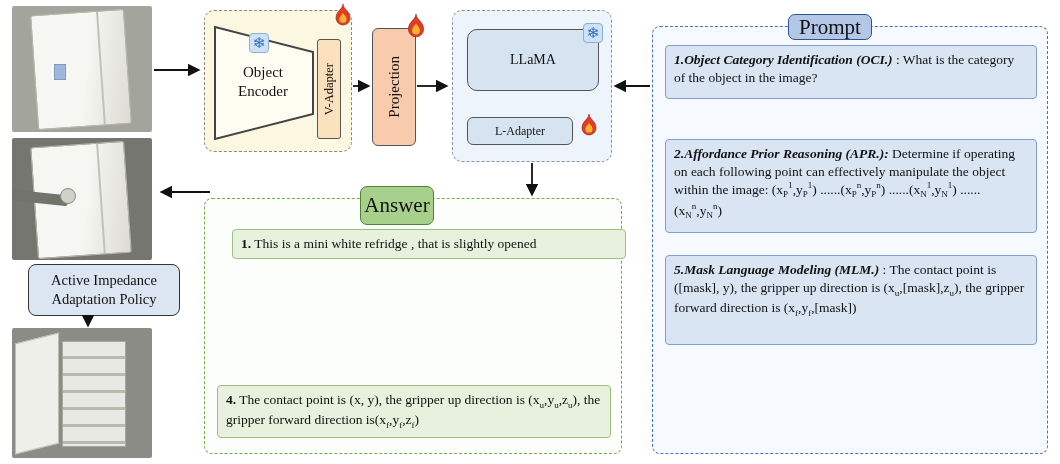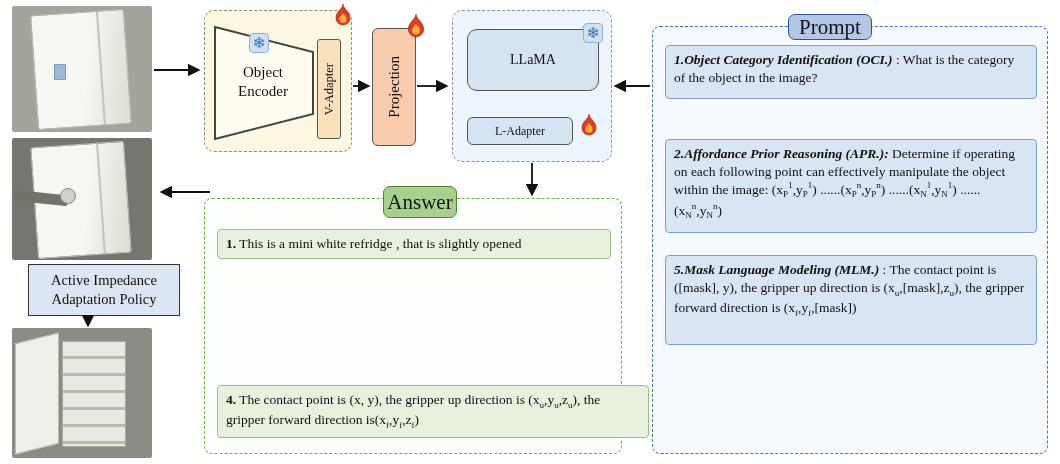--- a/index.html
+++ b/index.html
@@ -25,21 +25,21 @@
   .prompt-container{background:#f6f9fd;border:1.6px dashed #4472c4;border-radius:8px;}
 
   .ve-text{font-size:15px;text-align:center;line-height:1.25;}
   .vbox{display:flex;align-items:center;justify-content:center;}
   .vtext{writing-mode:vertical-rl;transform:rotate(180deg);white-space:nowrap;}
 
   .v-adapter{background:#fbe0bd;border:1px solid #555;border-radius:3px;font-size:12.5px;}
   .projection{background:#f8cbad;border:1px solid #555;border-radius:6px;font-size:15px;}
   .llama-box{background:#d6e4f2;border:1px solid #555;border-radius:10px;display:flex;align-items:center;justify-content:center;font-size:14px;}
   .l-adapter{background:#d6e4f2;border:1px solid #555;border-radius:6px;display:flex;align-items:center;justify-content:center;font-size:12px;}
-  .policy-box{background:#dce6f2;border:1.6px solid #333;border-radius:0;display:flex;align-items:center;justify-content:center;
+  .policy-box{background:#dce6f2;border:1.6px solid #333;border-radius:8px;display:flex;align-items:center;justify-content:center;
     text-align:center;font-size:14.5px;line-height:1.3;padding:2px 6px;}
 
   .snow{display:inline-block;width:20px;height:20px;background:#cfe2f5;border:1px solid #8ab0d8;border-radius:4px;
     color:#2d6fc1;font-size:15px;line-height:19px;text-align:center;font-family:"DejaVu Sans",sans-serif;}
   .flame{display:inline-block;line-height:0;}
 
   .tag{display:flex;align-items:center;justify-content:center;font-size:21px;border-radius:7px;}
   .answer-tag{background:#a8d08d;border:1.4px solid #538135;}
   .prompt-tag{background:#b4c7e7;border:1.4px solid #2e5395;}
 
@@ -111,26 +111,26 @@
       <span>L-Adapter</span>
     </div>
     <span class="flame abs" style="left:126px;top:102px;">
       <svg width="20" height="24" viewBox="0 0 20 24">
           <path d="M10 1 C10 6 3 8 3 15 a7 7 0 0 0 14 0 C17 8 10 6 10 1 Z" fill="#e33b24" stroke="#8a1f10" stroke-width="0.6"></path>
           <path d="M10 10 c-1.8 2.6-3.6 3.6-3.6 6.2 a3.6 3.6 0 0 0 7.2 0 C13.6 13.6 11.8 12.6 10 10 Z" fill="#f9b234"></path>
         </svg>
     </span>
   </div>
 
-  <div class="tag answer-tag abs" style="left:383px;top:186px;width:74px;height:32px;z-index:2;">
+  <div class="tag answer-tag abs" style="left:360px;top:186px;width:74px;height:39px;z-index:2;">
     <span>Answer</span>
   </div>
   <div class="answer-container abs" style="left:204px;top:198px;width:418px;height:256px;">
-    <div class="item answer-item abs" style="left:12px;top:30px;width:394px;min-height:30px;"><b>1.</b> This is a mini white refridge , that is slightly opened</div>
-    <div class="item answer-item abs" style="left:12px;top:186px;width:432px;min-height:48px;"><b>4.</b> The contact point is (x, y), the gripper up direction is (x<sub>u</sub>,y<sub>u</sub>,z<sub>u</sub>), the gripper forward direction is(x<sub>f</sub>,y<sub>f</sub>,z<sub>f</sub>)</div>
+    <div class="item answer-item abs" style="left:27px;top:30px;width:394px;min-height:30px;"><b>1.</b> This is a mini white refridge , that is slightly opened</div>
+    <div class="item answer-item abs" style="left:12px;top:186px;width:394px;min-height:48px;"><b>4.</b> The contact point is (x, y), the gripper up direction is (x<sub>u</sub>,y<sub>u</sub>,z<sub>u</sub>), the gripper forward direction is(x<sub>f</sub>,y<sub>f</sub>,z<sub>f</sub>)</div>
   </div>
 
   <div class="tag prompt-tag abs" style="left:788px;top:14px;width:84px;height:26px;z-index:2;">
     <span>Prompt</span>
   </div>
   <div class="prompt-container abs" style="left:652px;top:26px;width:396px;height:428px;">
     <div class="item prompt-item abs" style="left:12px;top:18px;width:372px;min-height:54px;"><b><i>1.Object Category Identification (OCI.)</i></b> : What is the category of the object in the image?</div>
     <div class="item prompt-item abs" style="left:12px;top:112px;width:372px;min-height:94px;"><b><i>2.Affordance Prior Reasoning  (APR.):</i></b> Determine if operating on each following point can effectively manipulate the object within the image: (x<sub>P</sub><sup>1</sup>,y<sub>P</sub><sup>1</sup>) ......(x<sub>P</sub><sup>n</sup>,y<sub>P</sub><sup>n</sup>) ......(x<sub>N</sub><sup>1</sup>,y<sub>N</sub><sup>1</sup>) ......(x<sub>N</sub><sup>n</sup>,y<sub>N</sub><sup>n</sup>)</div>
     <div class="item prompt-item abs" style="left:12px;top:228px;width:372px;min-height:90px;"><b><i>5.Mask Language Modeling (MLM.)</i></b> : The contact point is ([mask], y), the gripper up direction is (x<sub>u</sub>,[mask],z<sub>u</sub>), the gripper forward direction is (x<sub>f</sub>,y<sub>f</sub>,[mask])</div>
   </div>

